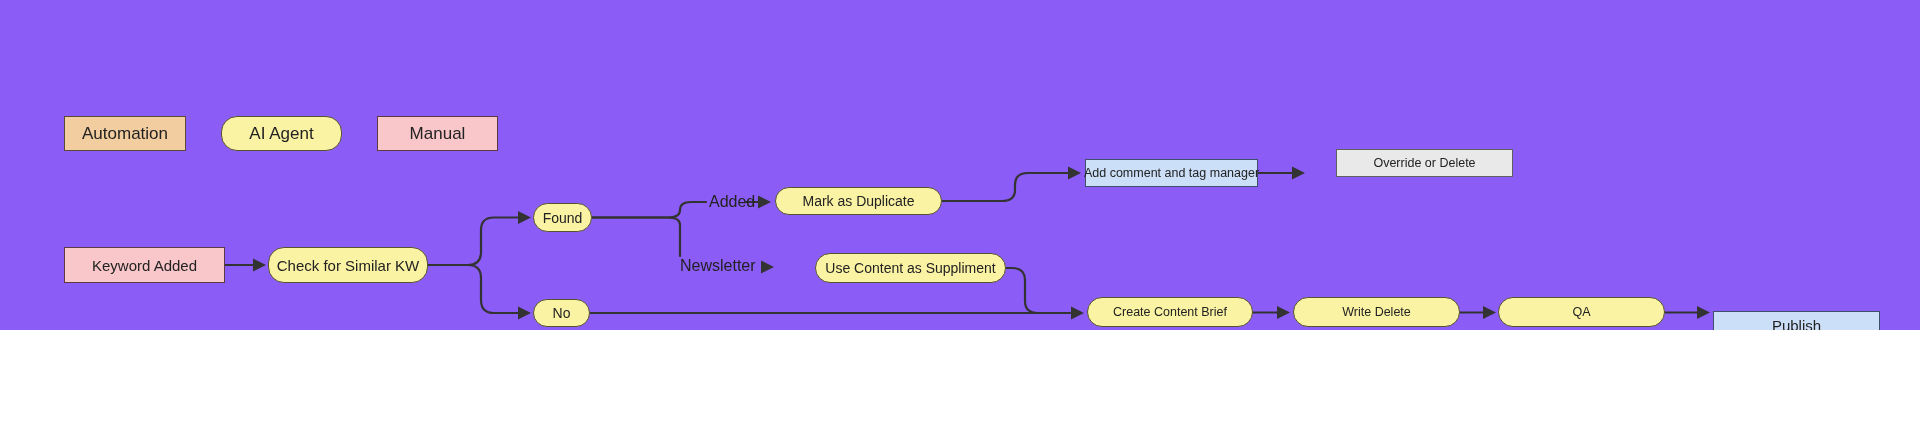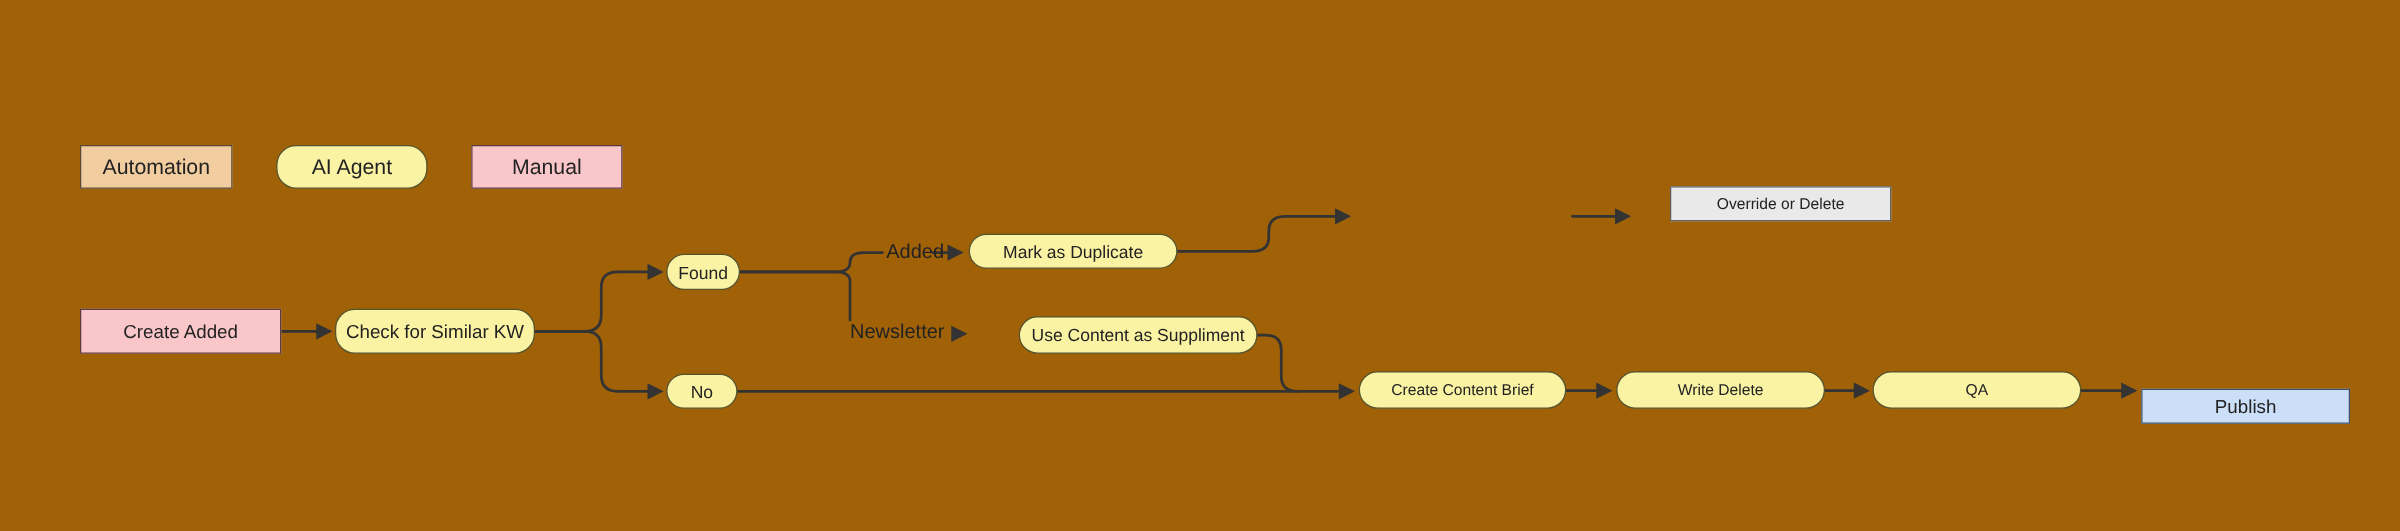--- a/index.html
+++ b/index.html
@@ -3,22 +3,22 @@
 <meta charset="utf-8">
 <style>
   :root {
     --line-color: #333333;
     --text-color: #222222;
   }
   html, body { margin: 0; padding: 0; background: #ffffff; }
   #canvas {
     position: relative;
     width: 1920px;
-    height: 425px;
-    background: #a16207;
+    height: 330px;
+    background: #8b5cf6;
     font-family: "Liberation Sans", "DejaVu Sans", sans-serif;
     overflow: hidden;
   }
   #edges {
     position: absolute;
     left: 0; top: 0;
     width: 1920px; height: 425px;
   }
   .edge {
     stroke: var(--line-color);
@@ -93,29 +93,30 @@
     <polygon class="arrow" points="1496,312.5 1483,306 1483,319"></polygon>
 
     <path class="edge" d="M1665 312.5 H1697"></path>
     <polygon class="arrow" points="1710,312.5 1697,306 1697,319"></polygon>
   </svg>
 
   <div class="node tan" style="left:64px; top:116px; width:122px; height:35px; font-size:17px;">Automation</div>
   <div class="node yellow" style="left:221px; top:116px; width:121px; height:35px; font-size:17px;">AI Agent</div>
   <div class="node pink" style="left:377px; top:116px; width:121px; height:35px; font-size:17px;">Manual</div>
 
-  <div class="node pink" style="left:64px; top:247px; width:161px; height:36px; font-size:15px;">Create Added</div>
+  <div class="node pink" style="left:64px; top:247px; width:161px; height:36px; font-size:15px;">Keyword Added</div>
   <div class="node yellow" style="left:268px; top:247px; width:160px; height:36px; font-size:15px;">Check for Similar KW</div>
   <div class="node yellow" style="left:533px; top:203px; width:59px; height:29px; font-size:14px;">Found</div>
   <div class="node yellow" style="left:533px; top:299px; width:57px; height:28px; font-size:14px;">No</div>
 
   <div class="edge-label" style="left:709px; top:194px;">Added</div>
   <div class="edge-label" style="left:680px; top:258px;">Newsletter</div>
 
   <div class="node yellow" style="left:775px; top:187px; width:167px; height:28px; font-size:14px;">Mark as Duplicate</div>
+  <div class="node blue" style="left:1085px; top:159px; width:173px; height:28px; font-size:12.5px;">Add comment and tag manager</div>
   <div class="node gray" style="left:1308px; top:149px; width:177px; height:28px; font-size:12.5px;margin-left:28px;">Override or Delete</div>
 
   <div class="node yellow" style="left:775px; top:253px; width:191px; height:30px; font-size:14px;margin-left:40px;">Use Content as Suppliment</div>
 
   <div class="node yellow" style="left:1087px; top:297px; width:166px; height:30px; font-size:12.5px;">Create Content Brief</div>
   <div class="node yellow" style="left:1293px; top:297px; width:167px; height:30px; font-size:12.5px;">Write Delete</div>
   <div class="node yellow" style="left:1498px; top:297px; width:167px; height:30px; font-size:12.5px;">QA</div>
   <div class="node blue" style="left:1713px; top:311px; width:167px; height:28px; font-size:15px;">Publish</div>
 
 </div>

